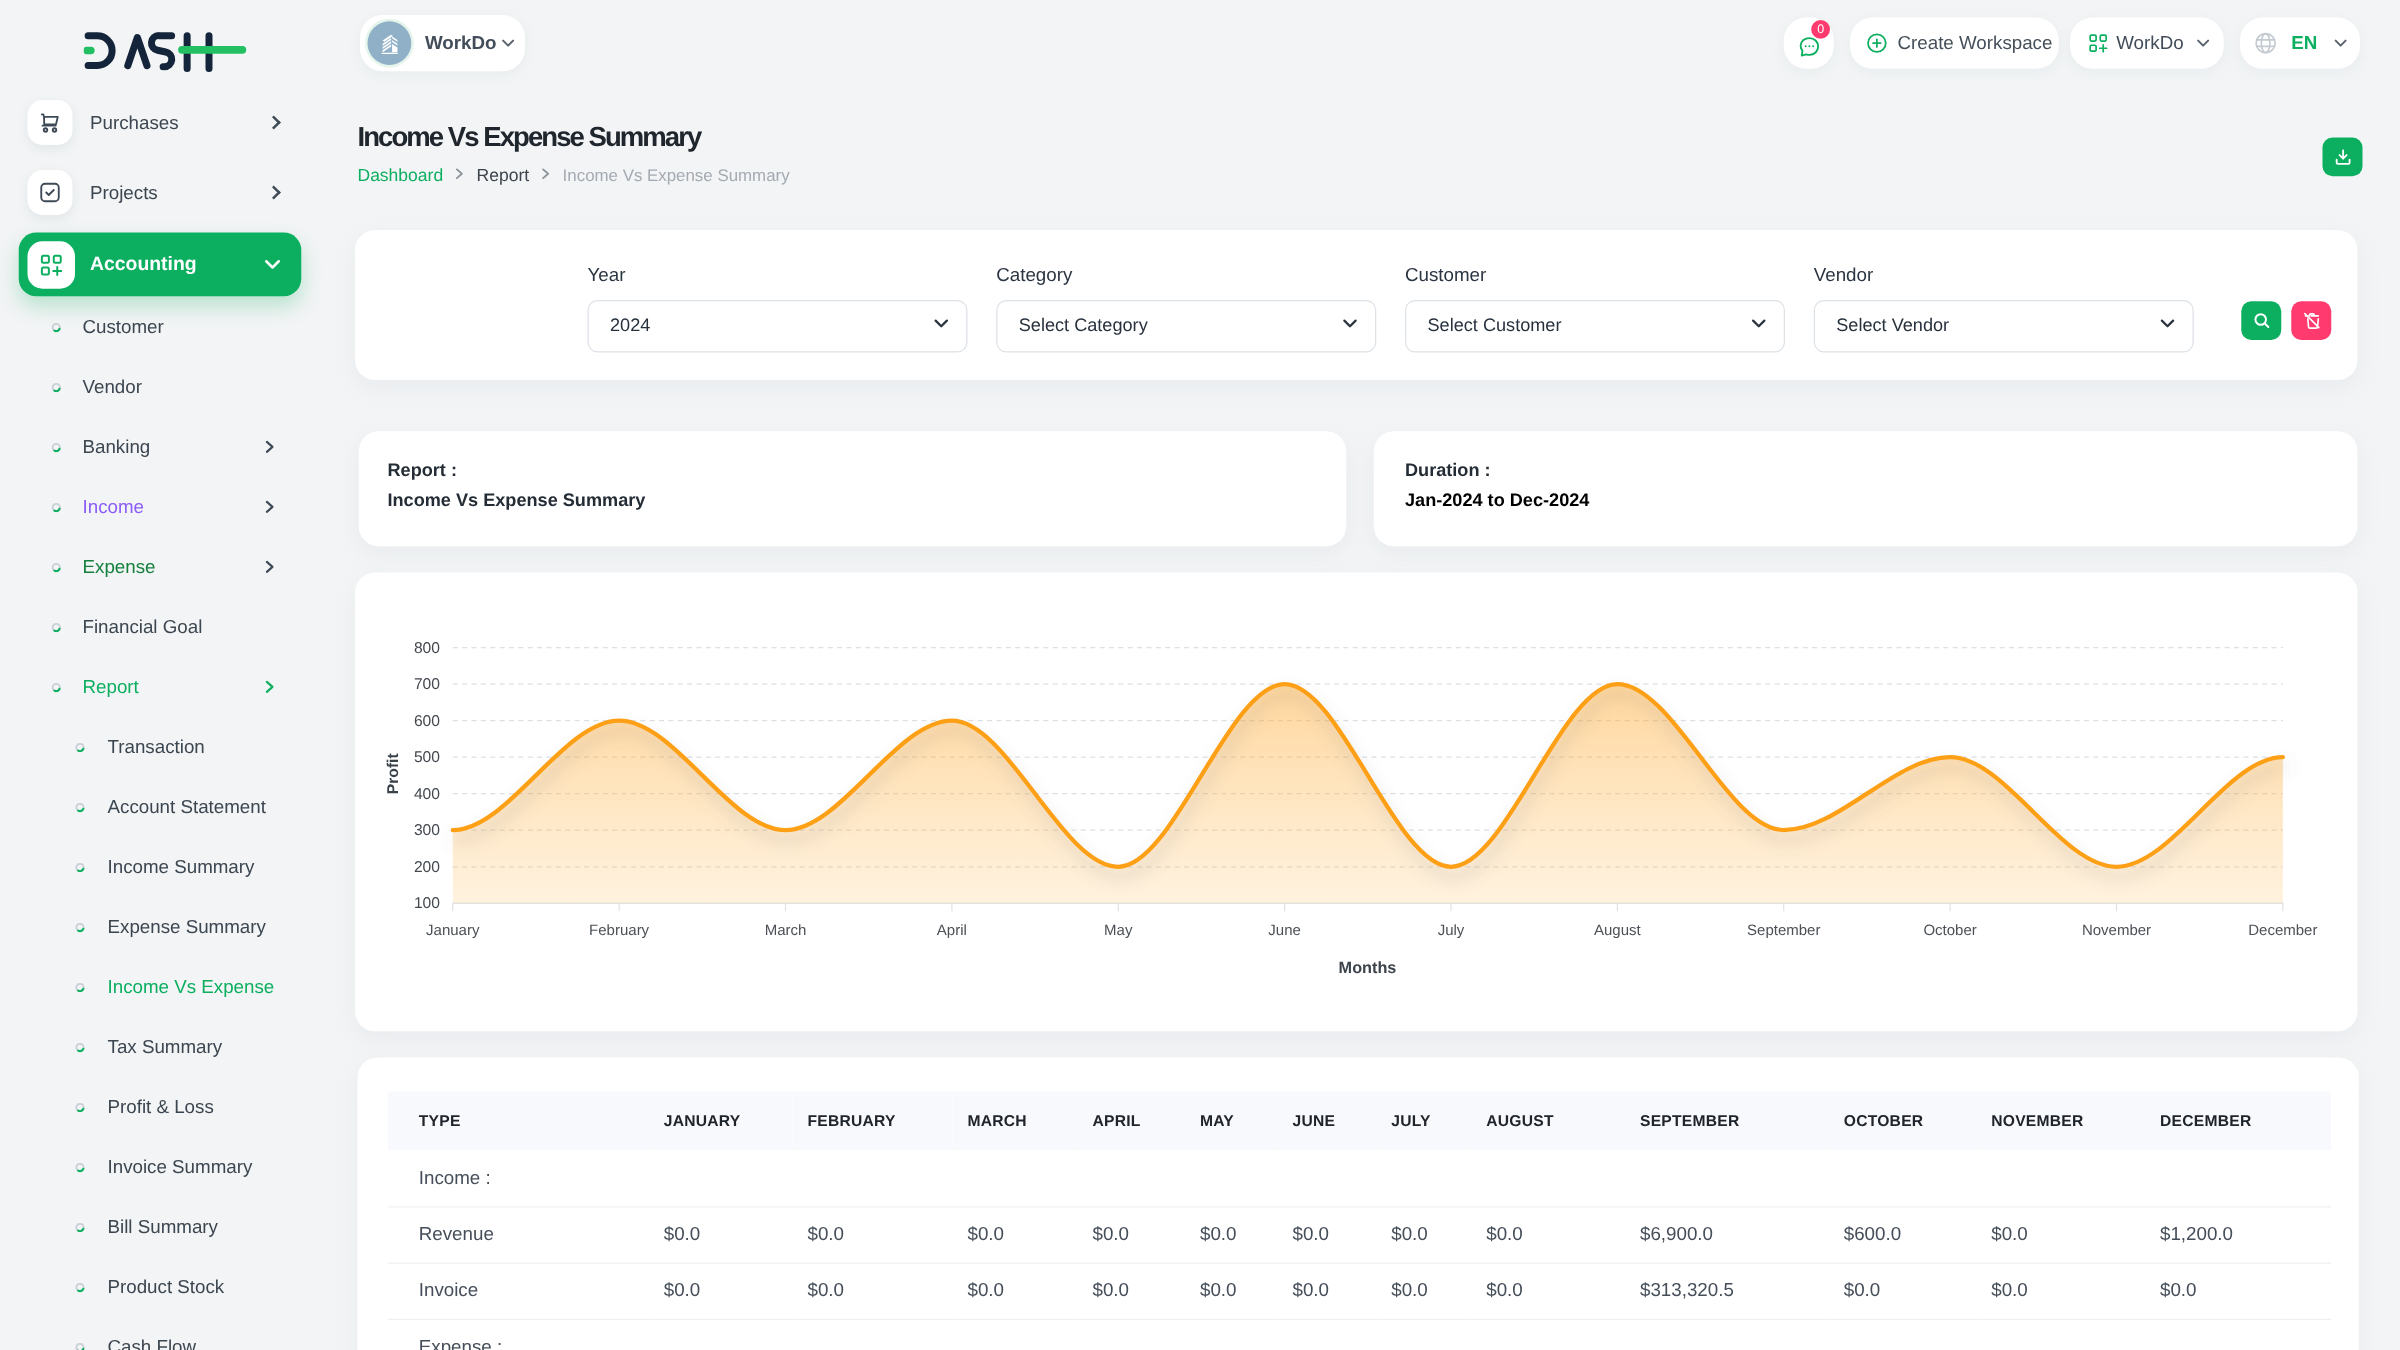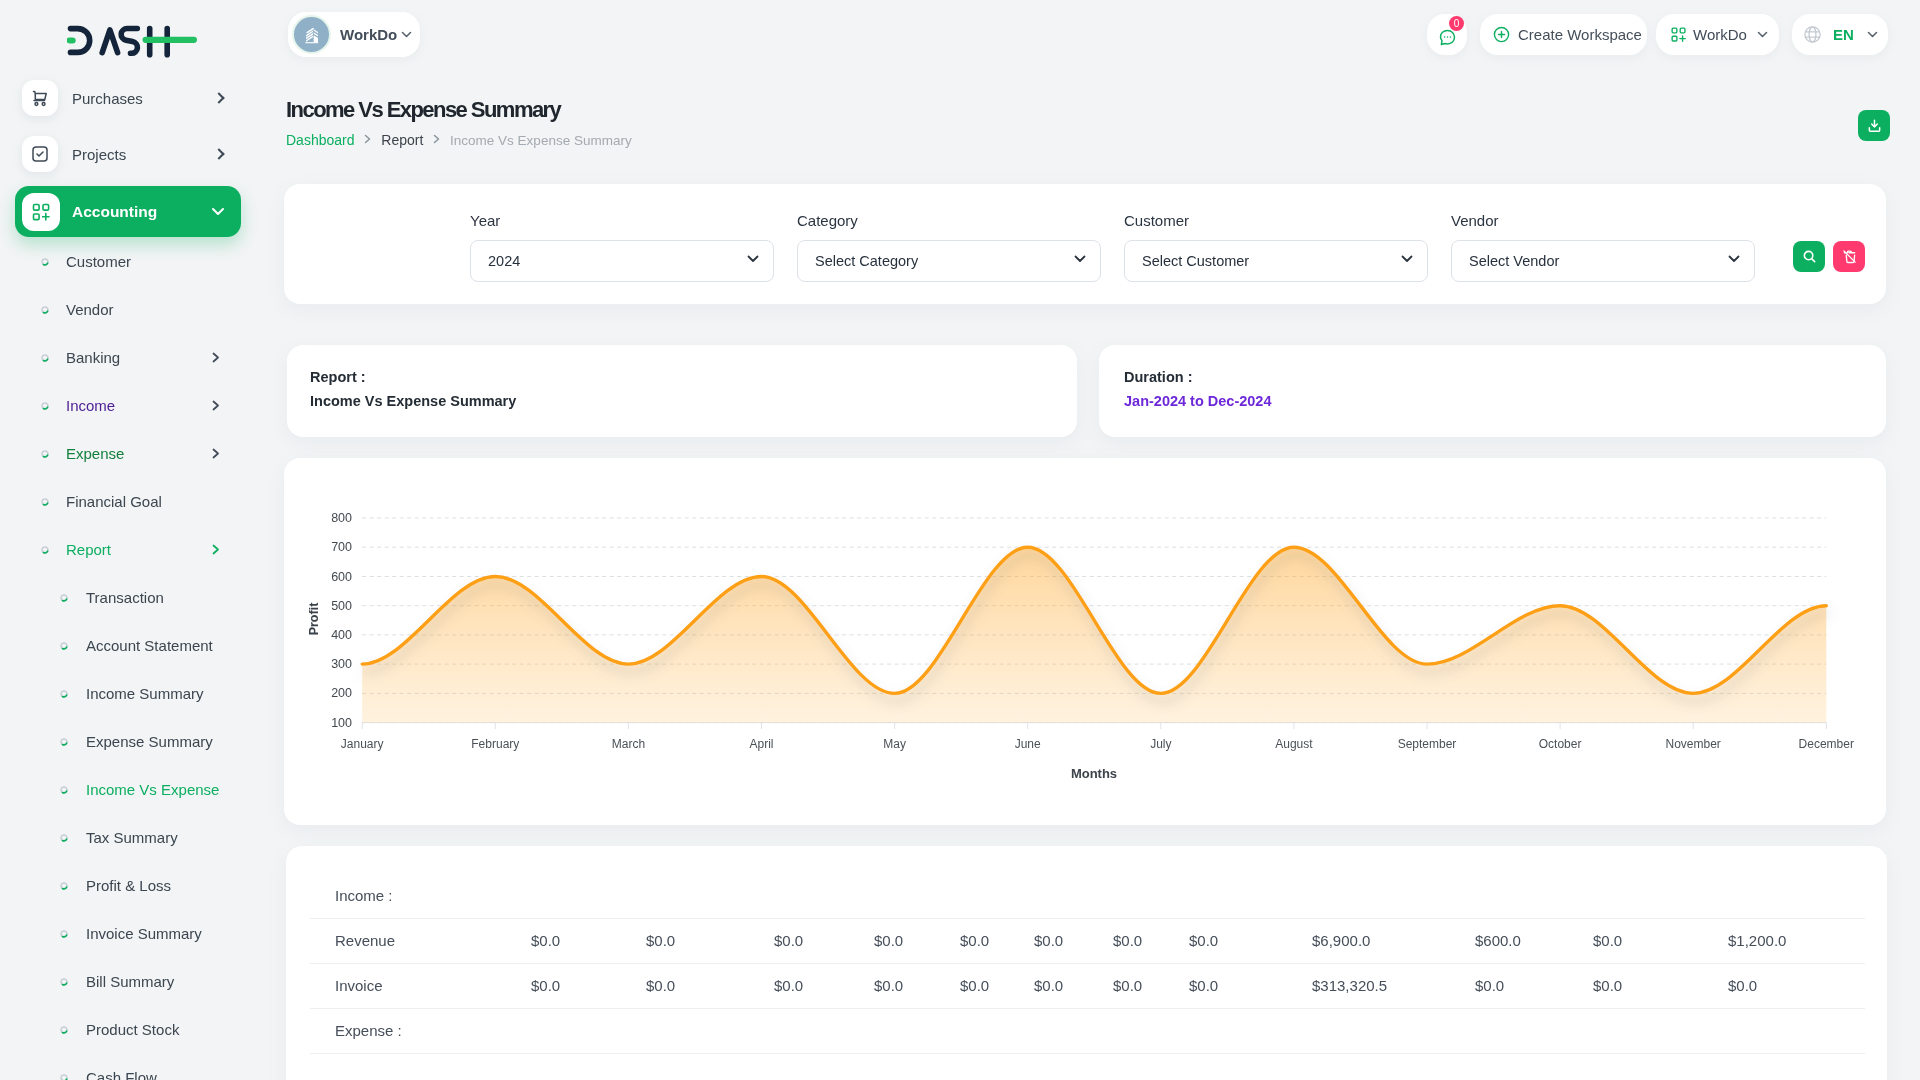--- a/index.html
+++ b/index.html
@@ -89,21 +89,21 @@
       <circle cx="4" cy="4" r="2.9" fill="none" stroke="#0caf60" stroke-width="1.6" stroke-dasharray="5 13.2" stroke-dashoffset="-1" stroke-linecap="round"></circle>
     </svg>
     <div class="abs" style="left:66px;top:349px;font-size:15px;color:#3c4650;">Banking</div>
     <svg class="abs" style="left:212px;top:352px;" width="8" height="11" viewBox="0 0 8 11">
       <path d="M1.5 1.5l4.5 4-4.5 4" fill="none" stroke="#3f4a57" stroke-width="1.7" stroke-linecap="round" stroke-linejoin="round"></path>
     </svg>
     <svg class="abs" style="left:40.5px;top:401.5px;" width="8" height="8" viewBox="0 0 8 8">
       <circle cx="4" cy="4" r="2.9" fill="none" stroke="#c9cfd6" stroke-width="1.5"></circle>
       <circle cx="4" cy="4" r="2.9" fill="none" stroke="#0caf60" stroke-width="1.6" stroke-dasharray="5 13.2" stroke-dashoffset="-1" stroke-linecap="round"></circle>
     </svg>
-    <div class="abs" style="left:66px;top:397px;font-size:15px;color:#4c1d95;">Income</div>
+    <div class="abs" style="left:66px;top:397px;font-size:15px;color:#8b5cf6;">Income</div>
     <svg class="abs" style="left:212px;top:400px;" width="8" height="11" viewBox="0 0 8 11">
       <path d="M1.5 1.5l4.5 4-4.5 4" fill="none" stroke="#3f4a57" stroke-width="1.7" stroke-linecap="round" stroke-linejoin="round"></path>
     </svg>
     <svg class="abs" style="left:40.5px;top:449.5px;" width="8" height="8" viewBox="0 0 8 8">
       <circle cx="4" cy="4" r="2.9" fill="none" stroke="#c9cfd6" stroke-width="1.5"></circle>
       <circle cx="4" cy="4" r="2.9" fill="none" stroke="#0caf60" stroke-width="1.6" stroke-dasharray="5 13.2" stroke-dashoffset="-1" stroke-linecap="round"></circle>
     </svg>
     <div class="abs" style="left:66px;top:445px;font-size:15px;color:#15803d;">Expense</div>
     <svg class="abs" style="left:212px;top:448px;" width="8" height="11" viewBox="0 0 8 11">
       <path d="M1.5 1.5l4.5 4-4.5 4" fill="none" stroke="#3f4a57" stroke-width="1.7" stroke-linecap="round" stroke-linejoin="round"></path>
@@ -305,21 +305,21 @@
         <path d="M2 2l12 12"></path>
       </g>
     </svg>
 </div>
 
 <div class="card" style="left:287px;top:345px;width:790px;height:92px;"></div>
 <div class="card" style="left:1099px;top:345px;width:787px;height:92px;"></div>
 <div class="abs" style="left:310px;top:369px;font-size:14.5px;font-weight:bold;color:#242c35;">Report :</div>
 <div class="abs" style="left:310px;top:393px;font-size:14.5px;font-weight:bold;color:#242c35;">Income Vs Expense Summary</div>
 <div class="abs" style="left:1124px;top:369px;font-size:14.5px;font-weight:bold;color:#242c35;">Duration :</div>
-<div class="abs" style="left:1124px;top:393px;font-size:14.5px;font-weight:bold;color:#6d28d9;">Jan-2024 to Dec-2024</div>
+<div class="abs" style="left:1124px;top:393px;font-size:14.5px;font-weight:bold;color:#000000;">Jan-2024 to Dec-2024</div>
 
 <div class="card" style="left:284px;top:458px;width:1602px;height:367px;"></div>
 <svg class="abs" style="left:284px;top:458px;" width="1602" height="367" viewBox="0 0 1602 367">
   <defs>
     <linearGradient id="ag" x1="0" y1="60" x2="0" y2="264.6" gradientUnits="userSpaceOnUse">
       <stop offset="0" stop-color="#ffa21d" stop-opacity="0.5"></stop>
       <stop offset="1" stop-color="#ffb74d" stop-opacity="0.18"></stop>
     </linearGradient>
     <filter id="ds" x="-20%" y="-20%" width="140%" height="160%">
       <feDropShadow dx="2" dy="8" stdDeviation="6" flood-color="#70757a" flood-opacity="0.33"></feDropShadow>
@@ -392,20 +392,35 @@
         <col style="width:74px">
         <col style="width:79px">
         <col style="width:76px">
         <col style="width:123px">
         <col style="width:163px">
         <col style="width:118px">
         <col style="width:135px">
         <col style="width:149px">
       </colgroup>
 <tbody>
+        <tr>
+          <th>TYPE</th>
+          <th>JANUARY</th>
+          <th>FEBRUARY</th>
+          <th>MARCH</th>
+          <th>APRIL</th>
+          <th>MAY</th>
+          <th>JUNE</th>
+          <th>JULY</th>
+          <th>AUGUST</th>
+          <th>SEPTEMBER</th>
+          <th>OCTOBER</th>
+          <th>NOVEMBER</th>
+          <th>DECEMBER</th>
+        </tr>
 <tr>
           <td>Income :</td>
           <td></td>
           <td></td>
           <td></td>
           <td></td>
           <td></td>
           <td></td>
           <td></td>
           <td></td>

